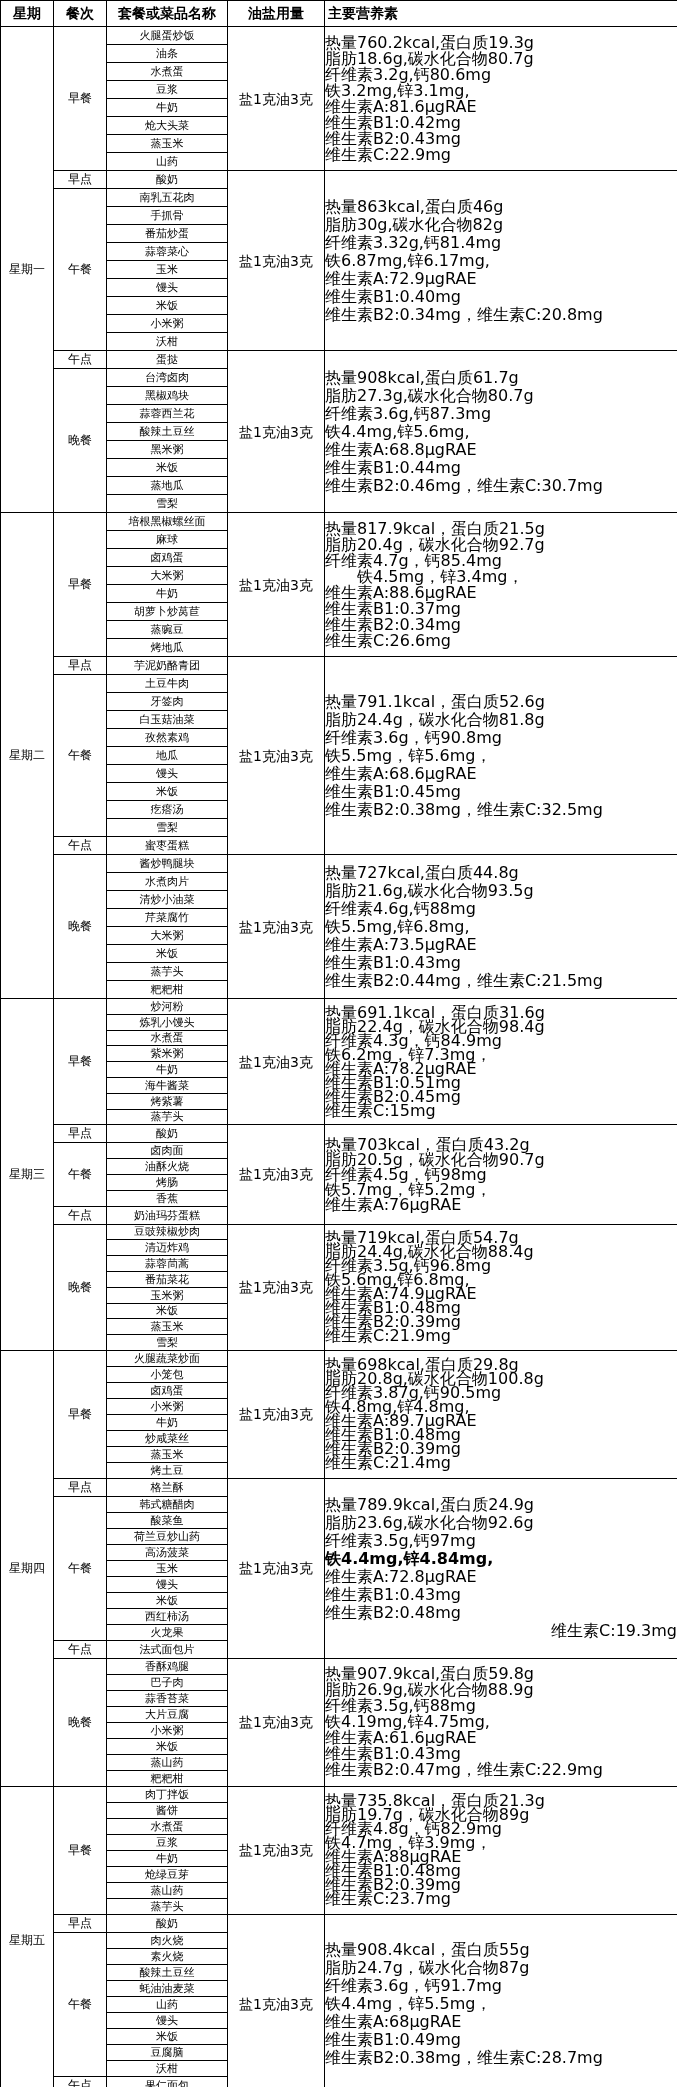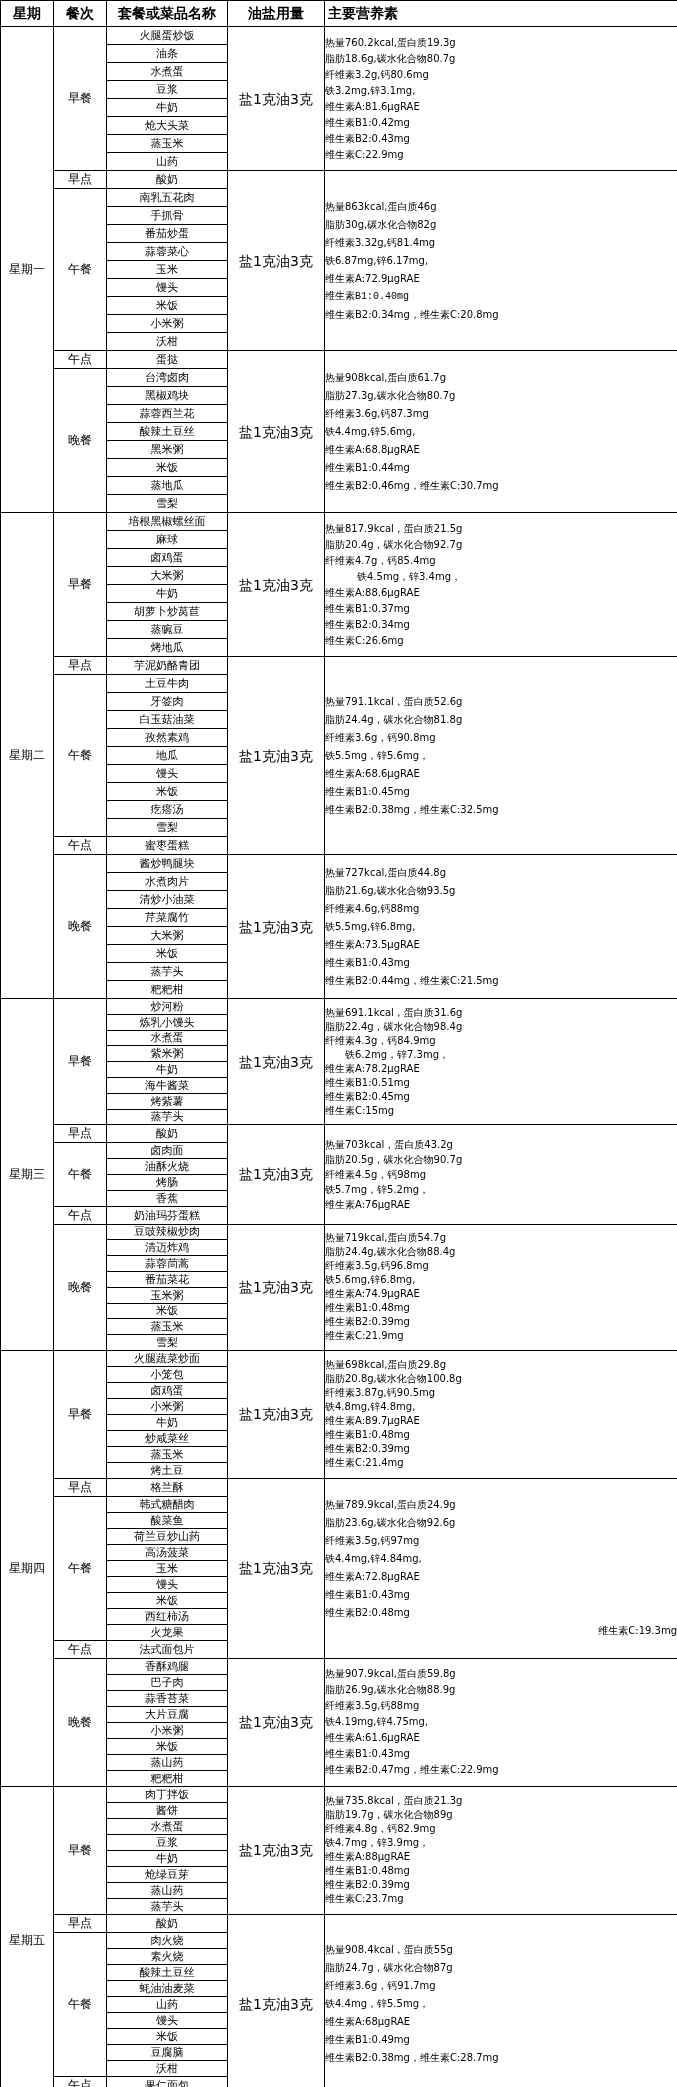--- a/index.html
+++ b/index.html
@@ -10,21 +10,21 @@
   table.menu col.c-dish { width: 121px; }
   table.menu col.c-oil { width: 97px; }
   table.menu col.c-nut { width: 353px; }
   table.menu th, table.menu td { border: 1px solid #000; padding: 0; vertical-align: middle; overflow: hidden; }
   table.menu th { height: 25px; font-size: 14px; font-weight: bold; text-align: center; }
   table.menu th.nut-h { text-align: left; padding-left: 3px; }
   td.day { text-align: center; font-size: 12px; }
   td.meal { text-align: center; font-size: 12px; }
   td.dish { text-align: center; font-size: 11px; white-space: nowrap; line-height: 1; }
   td.oil { text-align: center; font-size: 14px; line-height: 16px; }
-  td.nut { text-align: left; font-size: 10px; padding-left: 2px; line-height: 1; }
+  td.nut { text-align: left; font-size: 16px; padding-left: 2px; line-height: 1; }
   td.nut .ln { display: block; white-space: nowrap; font-family: "DejaVu Sans", sans-serif; }
   tr.r18 td { height: 17px; }
   tr.r16 td { height: 15px; }
   tr.r15 td { height: 14.8px; }
 </style>
 </head>
 <body>
 
 <table class="menu">
   <colgroup>
@@ -84,21 +84,21 @@
       <tr class="r18">
         <td class="meal" rowspan="1">早点</td>
         <td class="dish">酸奶</td>
         <td class="oil" rowspan="10"><span class="ln">盐1克</span><span class="ln">油3克</span></td>
         <td class="nut" rowspan="10">
           <span class="ln" style="line-height: 18px;">热量863kcal,蛋白质46g</span>
           <span class="ln" style="line-height: 18px;">脂肪30g,碳水化合物82g</span>
           <span class="ln" style="line-height: 18px;">纤维素3.32g,钙81.4mg</span>
           <span class="ln" style="line-height: 18px;">铁6.87mg,锌6.17mg,</span>
           <span class="ln" style="line-height: 18px;">维生素A:72.9μgRAE</span>
-          <span class="ln" style="line-height: 18px; font-family: Liberation Mono, monospace;">维生素B1:0.40mg</span>
+          <span class="ln" style="line-height: 18px;">维生素B1:0.40mg</span>
           <span class="ln" style="line-height: 18px;">维生素B2:0.34mg，维生素C:20.8mg</span>
         </td>
       </tr>
       <tr class="r18">
         <td class="meal" rowspan="9">午餐</td>
         <td class="dish">南乳五花肉</td>
       </tr>
       <tr class="r18">
         <td class="dish">手抓骨</td>
       </tr>
@@ -282,21 +282,21 @@
       </tr>
       <tr class="r15">
         <td class="day" rowspan="22">星期三</td>
         <td class="meal" rowspan="8">早餐</td>
         <td class="dish">炒河粉</td>
         <td class="oil" rowspan="8"><span class="ln">盐1克</span><span class="ln">油3克</span></td>
         <td class="nut" rowspan="8">
           <span class="ln" style="line-height: 14px;">热量691.1kcal，蛋白质31.6g</span>
           <span class="ln" style="line-height: 14px;">脂肪22.4g，碳水化合物98.4g</span>
           <span class="ln" style="line-height: 14px;">纤维素4.3g，钙84.9mg</span>
-          <span class="ln" style="line-height: 14px; margin-left: 20px;">铁6.2mg，锌7.3mg，</span>
+          <span class="ln" style="line-height: 14px;">铁6.2mg，锌7.3mg，</span>
           <span class="ln" style="line-height: 14px;">维生素A:78.2μgRAE</span>
           <span class="ln" style="line-height: 14px;">维生素B1:0.51mg</span>
           <span class="ln" style="line-height: 14px;">维生素B2:0.45mg</span>
           <span class="ln" style="line-height: 14px;">维生素C:15mg</span>
         </td>
       </tr>
       <tr class="r15">
         <td class="dish">炼乳小馒头</td>
       </tr>
       <tr class="r15">
@@ -420,21 +420,21 @@
         <td class="dish">烤土豆</td>
       </tr>
       <tr class="r16">
         <td class="meal" rowspan="1">早点</td>
         <td class="dish">格兰酥</td>
         <td class="oil" rowspan="11"><span class="ln">盐1克</span><span class="ln">油3克</span></td>
         <td class="nut" rowspan="11">
           <span class="ln" style="line-height: 18px;">热量789.9kcal,蛋白质24.9g</span>
           <span class="ln" style="line-height: 18px;">脂肪23.6g,碳水化合物92.6g</span>
           <span class="ln" style="line-height: 18px;">纤维素3.5g,钙97mg</span>
-          <span class="ln" style="line-height: 18px;">铁4.4mg,锌4.84mg,</span>
+          <span class="ln" style="line-height: 18px; font-weight: bold;">铁4.4mg,锌4.84mg,</span>
           <span class="ln" style="line-height: 18px;">维生素A:72.8μgRAE</span>
           <span class="ln" style="line-height: 18px;">维生素B1:0.43mg</span>
           <span class="ln" style="line-height: 18px;">维生素B2:0.48mg</span>
           <span class="ln" style="line-height: 18px; text-align: right;">维生素C:19.3mg</span>
         </td>
       </tr>
       <tr class="r16">
         <td class="meal" rowspan="9">午餐</td>
         <td class="dish">韩式糖醋肉</td>
       </tr>

